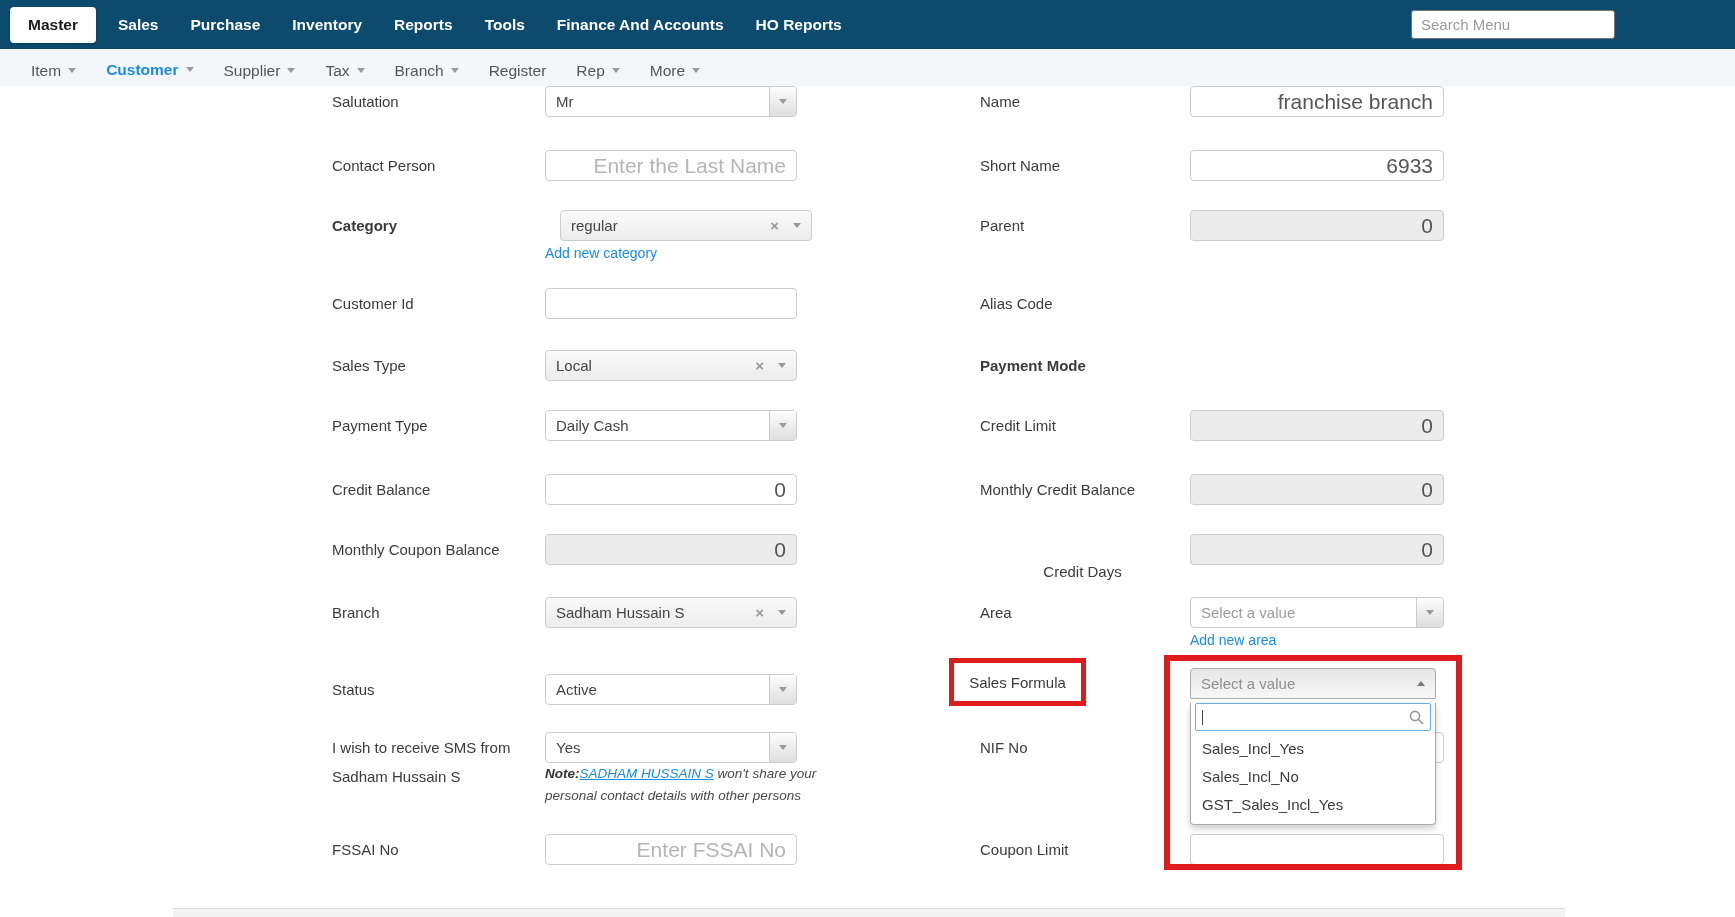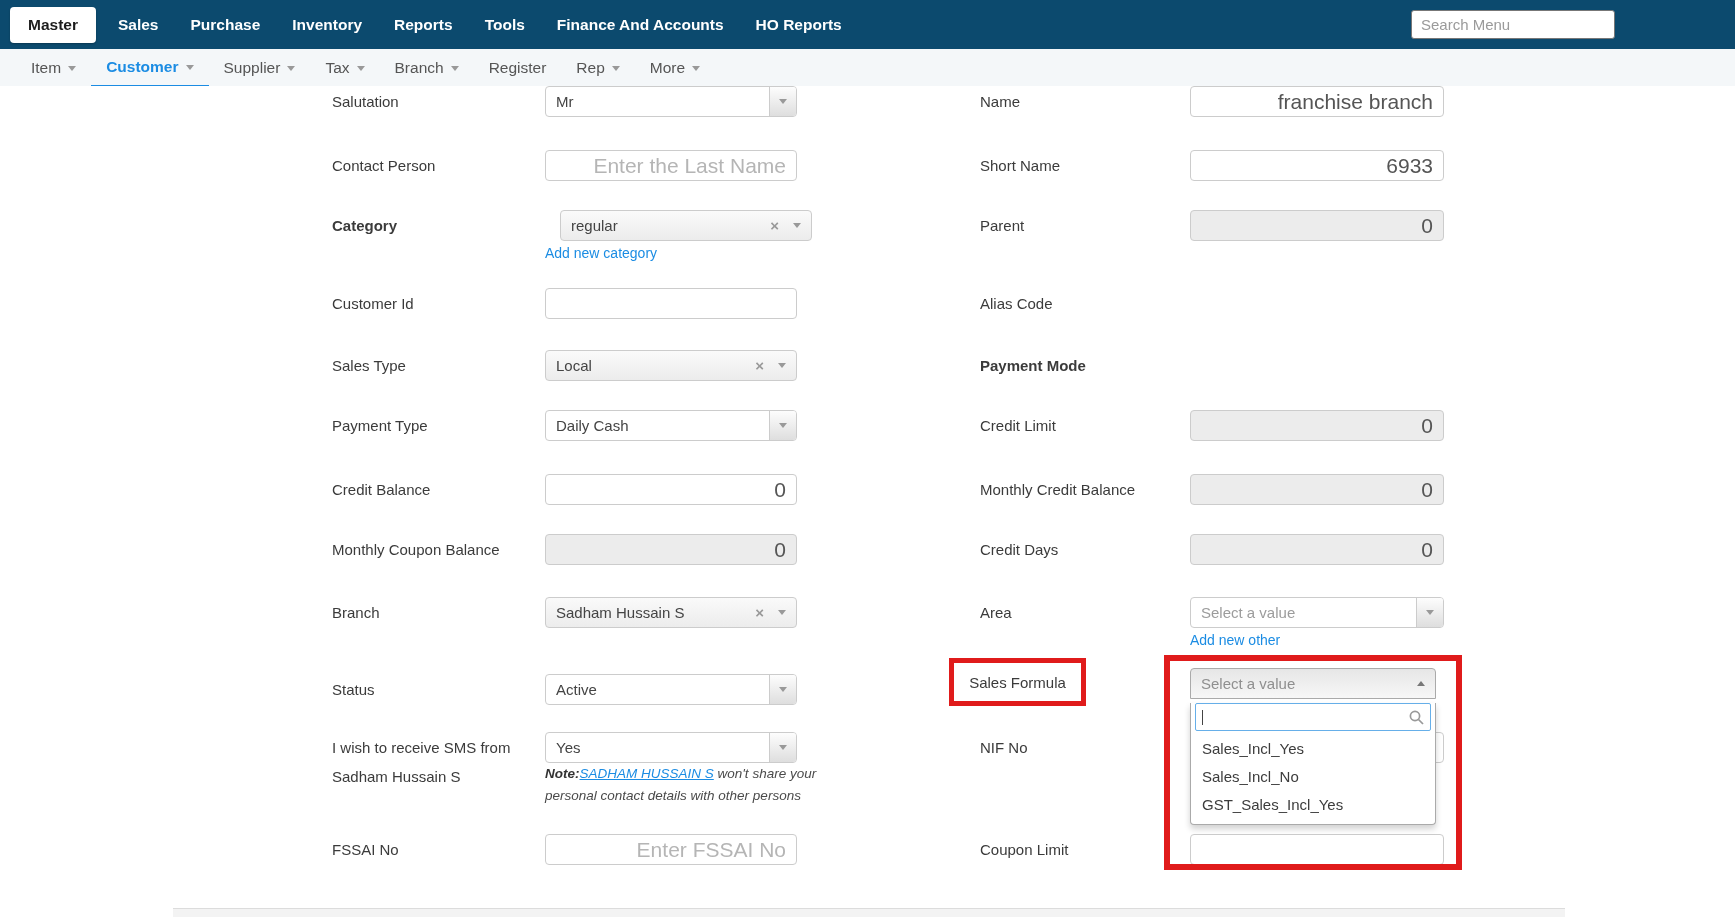--- a/index.html
+++ b/index.html
@@ -14,21 +14,21 @@
   .tn-item.master { background:#fff; color:#1c1c1c; border-radius:4px; padding:9px 18px;
                     margin-right:6px; box-shadow:0 1px 2px rgba(0,0,0,.25); }
   #topnav-search { margin-left:auto; margin-right:120px; }
   #topnav-search input { width:204px; height:29px; border:1px solid #777; border-radius:3px;
                          background:#fff; font-family:"Liberation Sans",sans-serif;
                          font-size:15px; color:#444; padding:0 9px; outline:none; }
   #topnav-search input::placeholder { color:#9a9a9a; }
 
   
   #subnav { position:absolute; left:0; top:49px; width:1735px; height:44px;
-            background:#f4f7f9; border-bottom:6px solid #0f766e;
+            background:#f4f7f9; border-bottom:1px solid #0f766e;
             display:flex; align-items:stretch; padding-left:16px; }
   .sn-item { display:flex; align-items:center; gap:7px; padding:0 15px; font-size:15.5px;
              color:#555; cursor:pointer; white-space:nowrap; }
   .sn-item.active { color:#1b8ce3; border-bottom:2px solid #1b8ce3; font-weight:700; }
   .caret-down { width:0; height:0; border-left:4px solid transparent; border-right:4px solid transparent;
                 border-top:5px solid #999; display:inline-block; }
   .caret-up { width:0; height:0; border-left:4px solid transparent; border-right:4px solid transparent;
               border-bottom:5px solid #777; display:inline-block; }
 
   
@@ -244,30 +244,30 @@
       <div class="lbl" style="left: 980px; top: 65px;">Short Name</div>
       <input type="text" class="inp" value="6933" style="position: absolute; left: 1190px; top: 64px; width: 254px;">
       <div class="lbl" style="left: 980px; top: 125px;">Parent</div>
       <input type="text" class="inp dis" readonly="" value="0" style="position: absolute; left: 1190px; top: 124px; width: 254px;">
       <div class="lbl" style="left: 980px; top: 203px;">Alias Code</div>
       <div class="lbl bold" style="left: 980px; top: 265px;">Payment Mode</div>
       <div class="lbl" style="left: 980px; top: 325px;">Credit Limit</div>
       <input type="text" class="inp dis" readonly="" value="0" style="position: absolute; left: 1190px; top: 324px; width: 254px;">
       <div class="lbl" style="left: 980px; top: 389px;">Monthly Credit Balance</div>
       <input type="text" class="inp dis" readonly="" value="0" style="position: absolute; left: 1190px; top: 388px; width: 254px;">
-      <div class="lbl" style="left: 980px; top: 449px;">Credit Days</div>
+      <div class="lbl" style="left: 980px; top: 471px; text-align: center;">Credit Days</div>
       <input type="text" class="inp dis" readonly="" value="0" style="position: absolute; left: 1190px; top: 448px; width: 254px;">
       <div class="lbl" style="left: 980px; top: 512px;">Area</div>
       <div class="sel" style="position: absolute; left: 1190px; top: 511px; width: 254px;">
         <span class="val ph">Select a value</span>
         <span class="selbtn">
           <i class="caret-down"></i>
         </span>
       </div>
-      <a class="link" style="left: 1190px; top: 546px;">Add new other</a>
+      <a class="link" style="left: 1190px; top: 546px;">Add new area</a>
       <div class="lbl" style="left: 980px; top: 647px;">NIF No</div>
       <input type="text" class="inp" style="position: absolute; left: 1190px; top: 646px; width: 254px; z-index: 1;">
       <div class="lbl" style="left: 980px; top: 749px;">Coupon Limit</div>
       <input type="text" class="inp" style="position: absolute; left: 1190px; top: 748px; width: 254px; z-index: 1;">
     </div>
 
   <div id="footer-strip"></div>
 
 </div>
 

